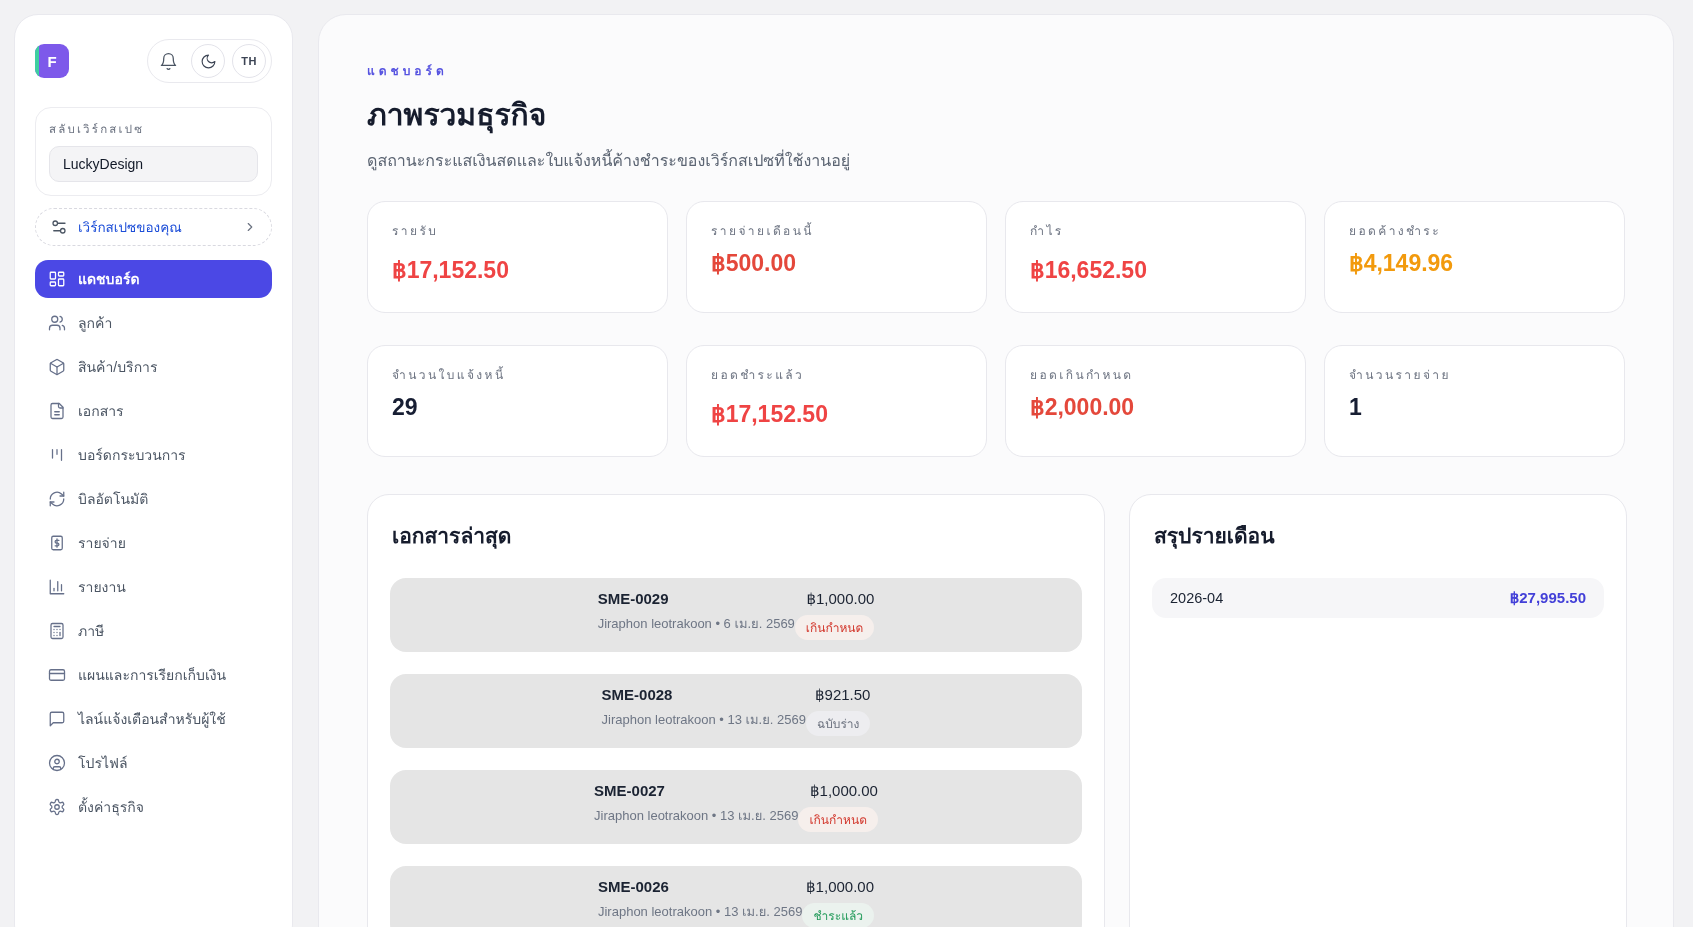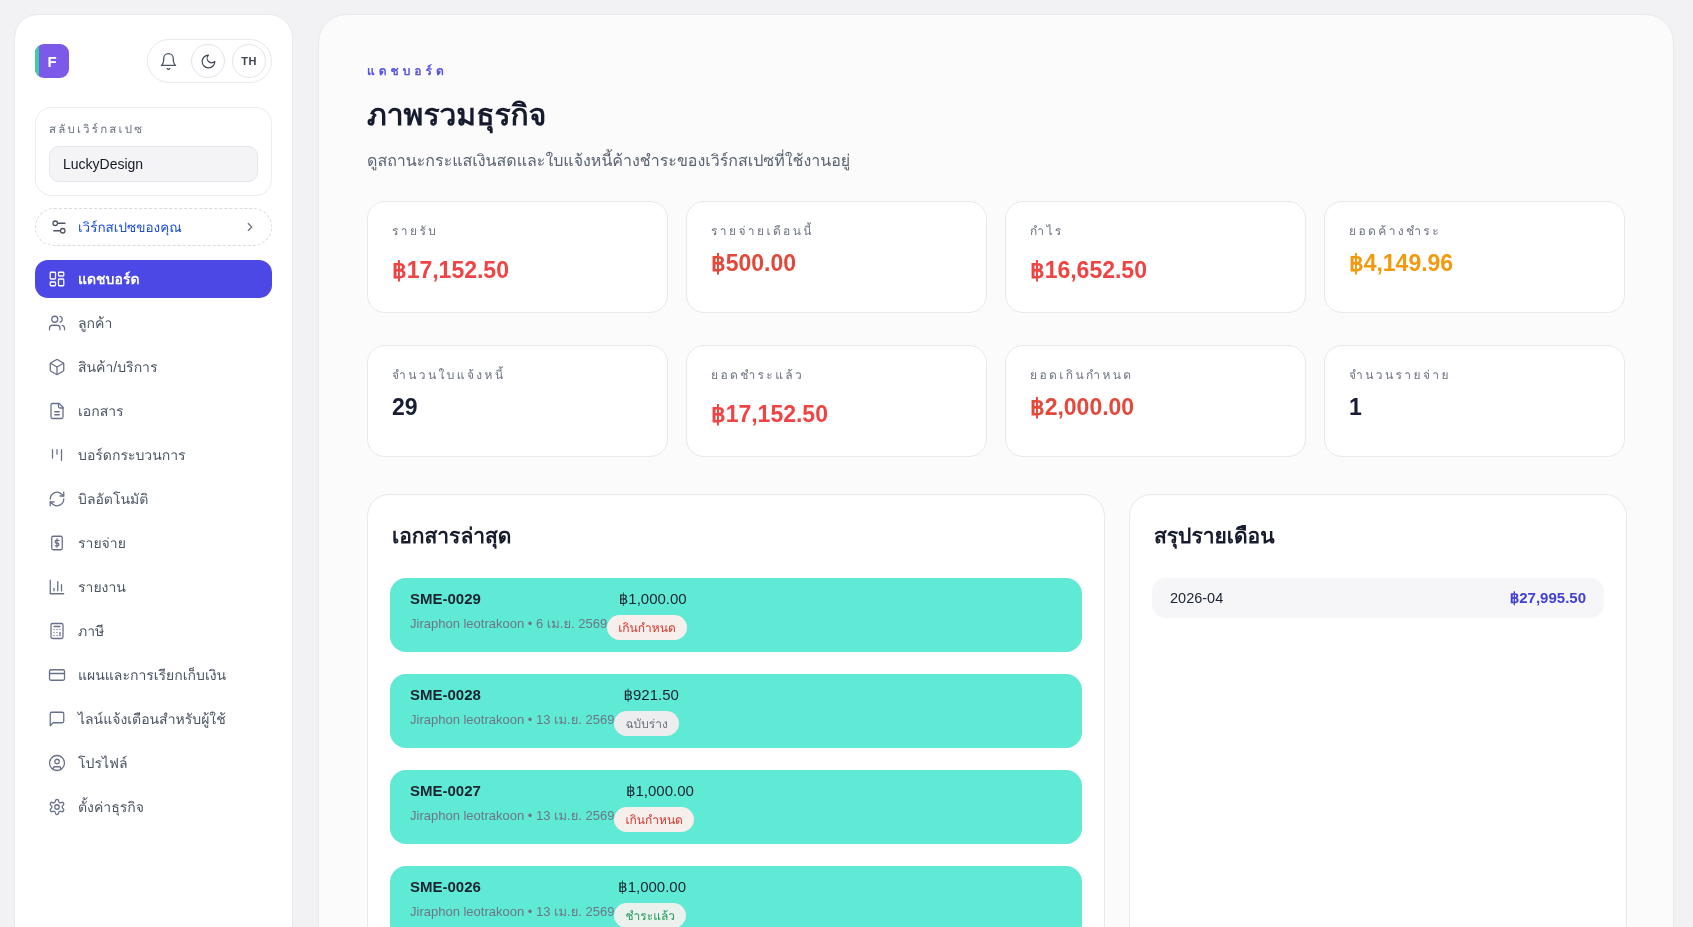--- a/index.html
+++ b/index.html
@@ -89,22 +89,22 @@
   .t-dark { color:#171e33; }
 
   .bottom-grid { margin-top:37px; display:grid; grid-template-columns:738px 498px; gap:24px; }
   .panel {
     background:#ffffff; border:1px solid #e8e8ed; border-radius:22px;
     padding:24px 22px; min-height:560px;
   }
   .panel-title { font-size:21px; font-weight:bold; color:#161c2d; padding-left:2px; }
   .doc-list { margin-top:26px; }
   .doc-row {
-    display:flex; justify-content:flex-start; align-items:flex-start;
-    background:#5eead4; border-radius:16px; padding:12px 20px; margin-bottom:22px;
+    display:flex; justify-content:center; align-items:flex-start;
+    background:#e5e5e5; border-radius:16px; padding:12px 20px; margin-bottom:22px;
     min-height:68px; cursor:pointer;
   }
   .doc-number { font-size:15px; font-weight:bold; color:#1b2332; }
   .doc-meta { margin-top:6px; font-size:13px; color:#6e7685; }
   .doc-right { text-align:right; }
   .doc-amount { font-size:15px; font-weight:normal; color:#1b2332; }
   .badge {
     display:inline-block; margin-top:7px; padding:3px 11px; border-radius:999px; font-size:12px;
   }
   .b-overdue { background:#f6efec; color:#d2362b; }

